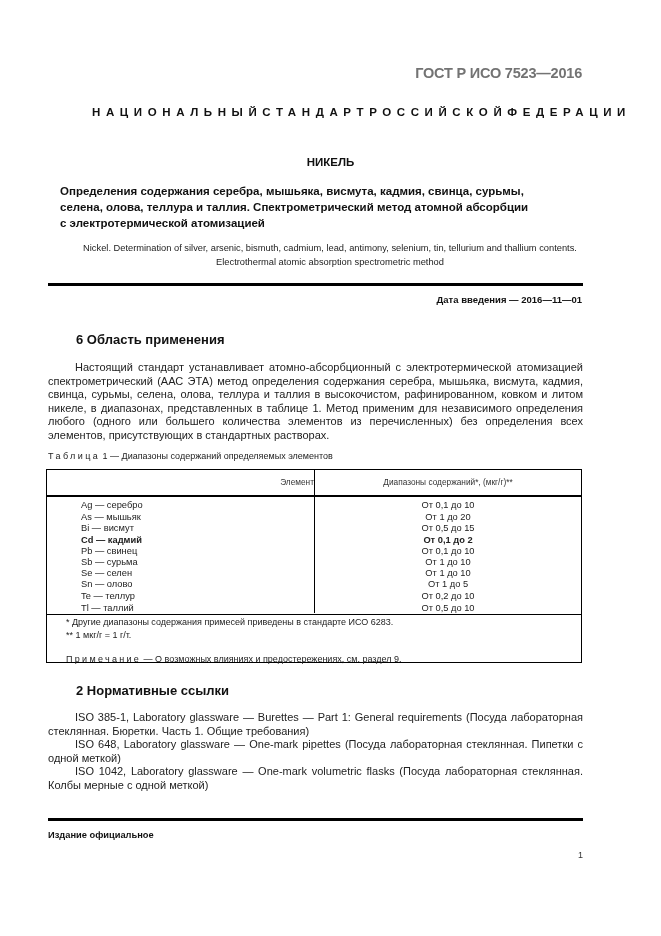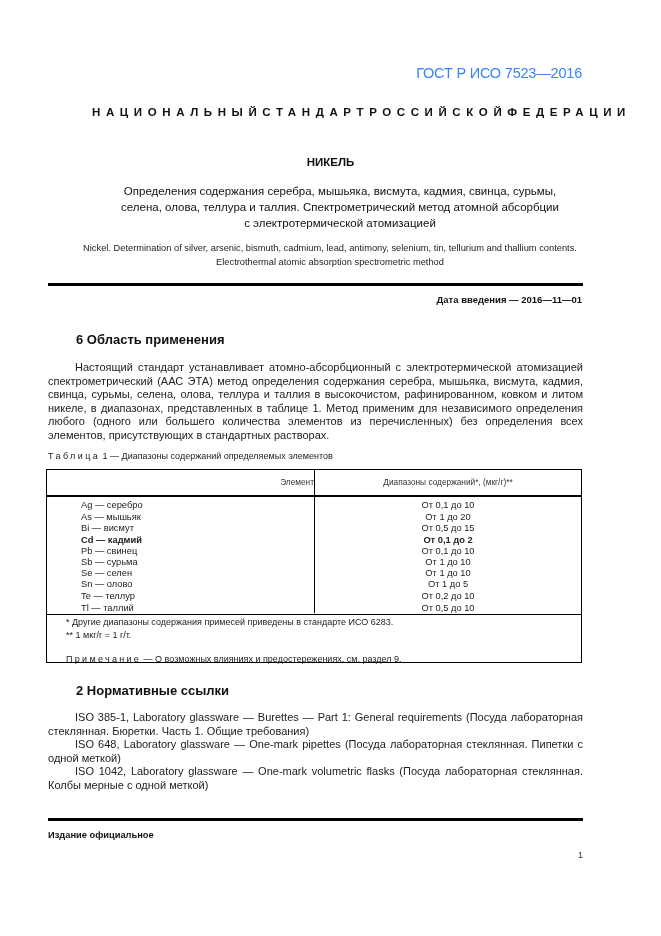--- a/index.html
+++ b/index.html
@@ -1,24 +1,24 @@
 <!DOCTYPE html>
 <html><head>
 <meta charset="utf-8">
 <style>
   html, body { margin: 0; padding: 0; background: #ffffff; }
   body { width: 661px; height: 936px; position: relative; overflow: hidden;
          font-family: "Liberation Sans", "DejaVu Sans", sans-serif; color: #1a1a1a; }
   .abs { position: absolute; }
-  .doc-code { right: 79px; top: 65px; font-size: 14.5px; font-weight: normal; letter-spacing: -0.2px; color:#3b82f6; }
+  .doc-code { right: 79px; top: 65px; font-size: 14.5px; font-weight: bold; letter-spacing: -0.2px; color:#737373; }
   .national { left: 48px; right: 79px; top: 106px; font-size: 11.5px; font-weight: bold;
               letter-spacing: 5.6px; display:flex; justify-content: flex-start; color:#111;padding-left:44px;}
   .national span { display:inline-block; }
   .title-main { left: 0; width: 661px; top: 156px; text-align:center; font-size: 11.5px; font-weight:bold; color:#111;}
-  .title-sub { left: 60px; width: 560px; top: 183px; text-align:center; font-size: 11.5px; font-weight:normal; line-height: 16px; color:#111;}
+  .title-sub { left: 60px; width: 560px; top: 183px; text-align:left; font-size: 11.5px; font-weight:bold; line-height: 16px; color:#111;}
   .title-en { left: 30px; width: 600px; top: 241px; text-align:center; font-size: 9.3px; line-height: 14px; color:#222;}
   .rule-thick { left: 48px; width: 535px; height: 3px; background:#000; }
   .intro-date { right: 79px; top: 294px; font-size: 9.5px; font-weight:bold; color:#111; }
   .sec-heading { left: 76px; font-size: 13px; font-weight: bold; color:#111; }
   .para { left: 48px; width: 535px; font-size: 11px; line-height: 13.6px; text-align: justify; color:#222; }
   .para p { margin:0; }
   .indent { text-indent: 27px; }
   .table-caption { left: 48px; top: 451px; font-size: 9px; color:#222; }
   .table-caption .spaced { letter-spacing: 2.4px; }
   .tbl { left: 46px; top: 469px; width: 536px; height: 194px; border: 1.5px solid #000; box-sizing: border-box; }

